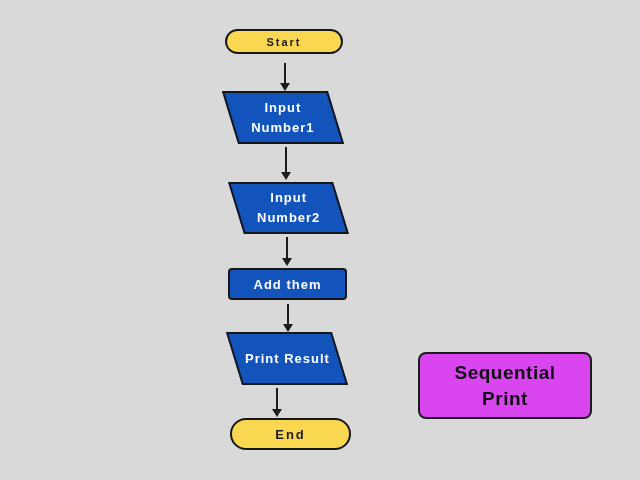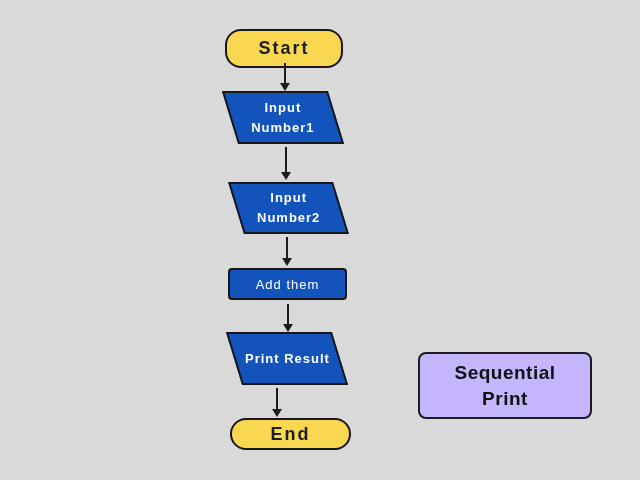--- a/index.html
+++ b/index.html
@@ -14,39 +14,39 @@
     position:absolute;
     display:flex;align-items:center;justify-content:center;
     box-sizing:border-box;
     text-align:center;
   }
   .terminator{
     background:#f9d750;
     border:2px solid #17171b;
     border-radius:16px;
     color:#1d1d21;
-    font-weight:700;font-size:18px;letter-spacing:2px;
+    font-weight:700;font-size:13px;letter-spacing:2px;
   }
   .process{
     background:#1254bc;
     border:2px solid #17171b;
     border-radius:4px;
     color:#ffffff;
-    font-weight:400;font-size:13px;letter-spacing:1px;
+    font-weight:700;font-size:13px;letter-spacing:1px;
   }
   .io{
     background:#1254bc;
     border:2px solid #17171b;
     color:#ffffff;
     font-weight:700;font-size:13px;letter-spacing:1px;
     transform:skewX(17deg);
   }
   .io .unskew{transform:skewX(-17deg);}
   .label-line{display:block;line-height:20px;}
-  #n-start{left:225px;top:29px;width:118px;height:39px;font-size:18px;}
+  #n-start{left:225px;top:29px;width:118px;height:25px;font-size:11px;}
   #n-input1{left:230px;top:91px;width:106px;height:53px;}
   #n-input2{left:236px;top:182px;width:105px;height:52px;}
   #n-process{left:228px;top:268px;width:119px;height:32px;}
   #n-output{left:234px;top:332px;width:106px;height:53px;}
   #n-end{left:230px;top:418px;width:121px;height:32px;}
   .arrow{
     position:absolute;
     width:2px;
     background:#1b1b1f;
   }
@@ -60,21 +60,21 @@
     border-top:8px solid #1b1b1f;
   }
   #a1{left:284px;top:63px;height:26px;}
   #a2{left:285px;top:147px;height:31px;}
   #a3{left:286px;top:237px;height:27px;}
   #a4{left:287px;top:304px;height:26px;}
   #a5{left:276px;top:388px;height:27px;}
   .legend{
     position:absolute;
     left:418px;top:352px;width:174px;height:67px;
-    background:#c4b5fd;
+    background:#d946ef;
     border:2px solid #1b1b1f;
     border-radius:8px;
     box-sizing:border-box;
     display:flex;flex-direction:column;align-items:center;justify-content:center;
     color:#111114;
     font-weight:700;font-size:19px;letter-spacing:0.5px;
   }
   .legend .label-line{line-height:26px;}
 </style>
 </head>

